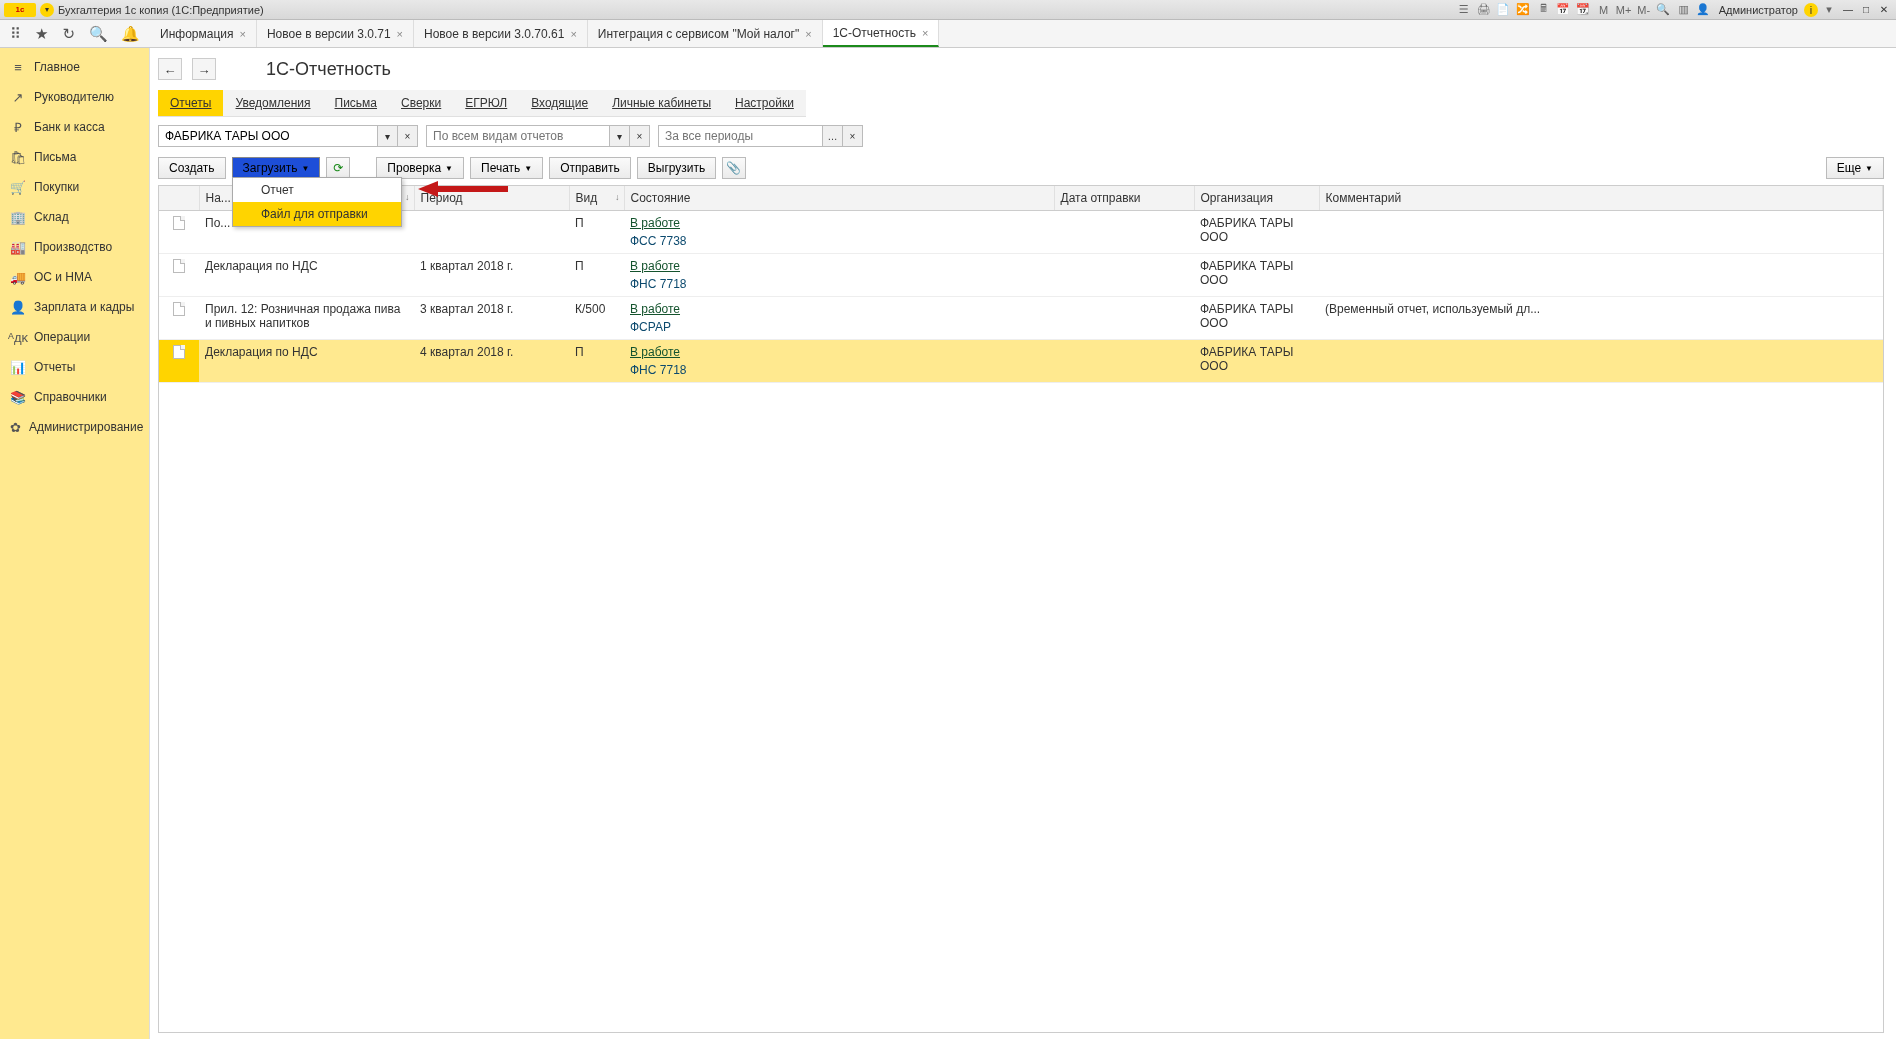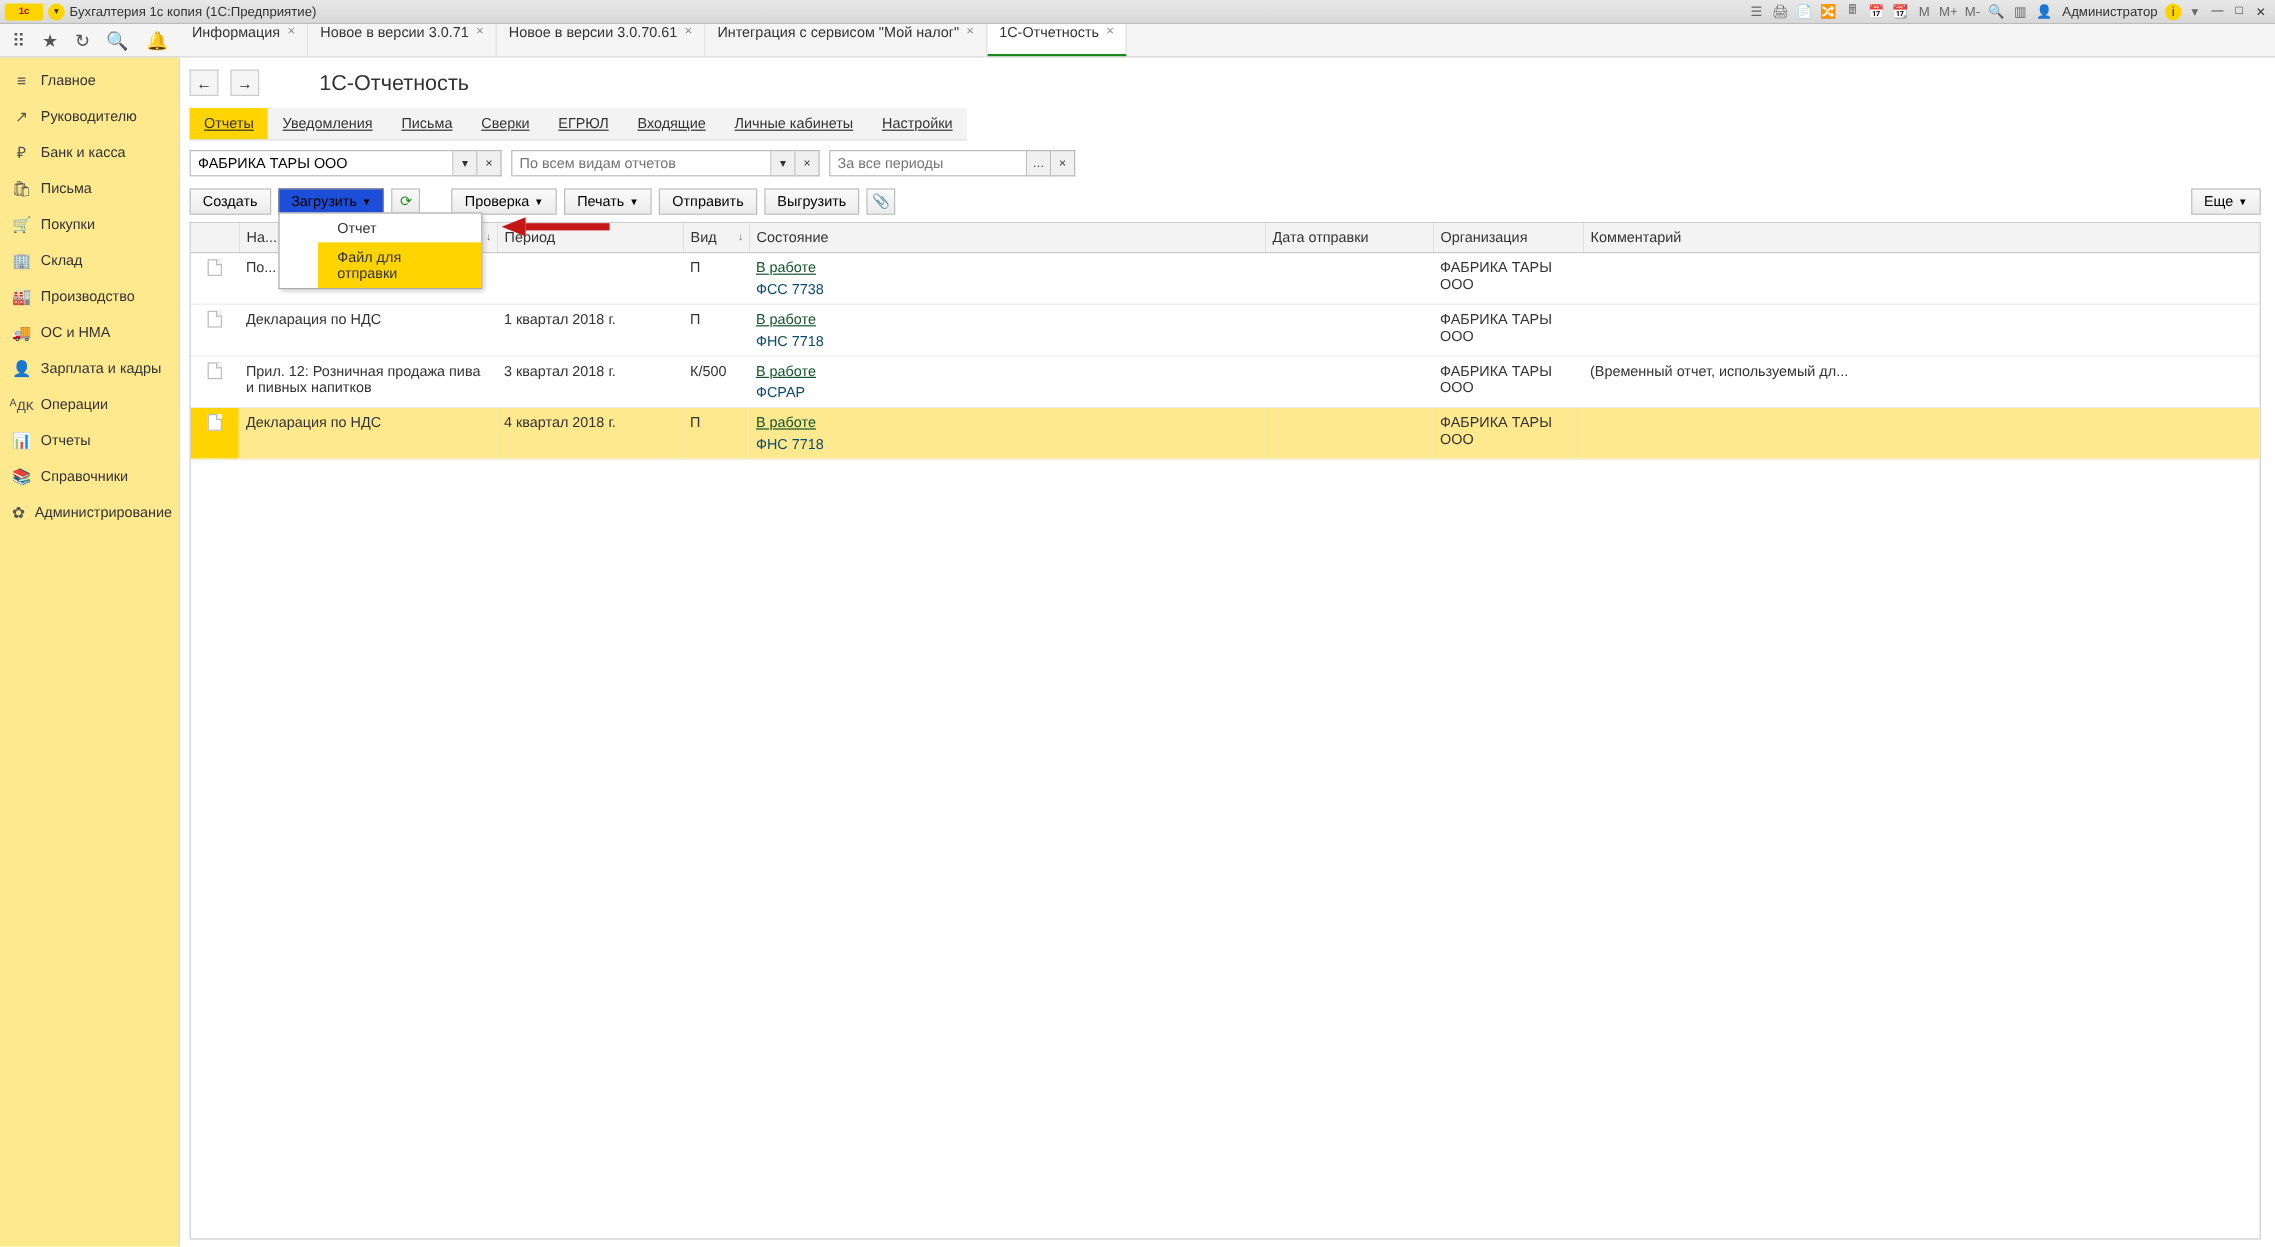--- a/index.html
+++ b/index.html
@@ -64,20 +64,21 @@
   cursor: pointer;
 }
 .tabs {
   display: flex;
   align-items: stretch;
   flex: 1;
   overflow: hidden;
 }
 .tab {
   display: flex;
+  align-items: center;
   padding: 0 10px;
   border-right: 1px solid #ddd;
   background: #f5f5f5;
   cursor: pointer;
   gap: 6px;
   font-size: 12px;
   white-space: nowrap;
 }
 .tab.active { background: #fff; border-bottom: 2px solid #1b8a1b; }
 .tab .close-x { font-size: 11px; color: #888; }
@@ -178,24 +179,23 @@
   position: absolute;
   top: 22px;
   left: 74px;
   width: 170px;
   background: #fff;
   border: 1px solid #aaa;
   box-shadow: 2px 2px 4px rgba(0,0,0,0.2);
   z-index: 100;
 }
 .dd-item {
-  padding: 5px 16px;
-  cursor: pointer;
-  font-size: 12px;
-  margin-left: 32px;
+  padding: 5px 28px;
+  cursor: pointer;
+  font-size: 12px;
 }
 .dd-item.hov { background: #ffd400; }
 
 .red-arrow {
   position: absolute;
   left: 260px;
   top: 28px;
   width: 90px;
   height: 12px;
   z-index: 99;
@@ -385,21 +385,21 @@
         <div class="sn-item">Настройки</div>
       </div>
 
     <div class="filters">
       <div class="flt-group">
         <input class="flt-input" style="width: 220px;" value="ФАБРИКА ТАРЫ ООО">
         <span class="flt-btn">▾</span>
         <span class="flt-btn">×</span>
       </div>
       <div class="flt-group">
-        <input class="flt-input" style="width: 217px; color: rgb(153, 153, 153);" placeholder="По всем видам отчетов">
+        <input class="flt-input" style="width: 184px; color: rgb(153, 153, 153);" placeholder="По всем видам отчетов">
         <span class="flt-btn">▾</span>
         <span class="flt-btn">×</span>
       </div>
       <div class="flt-group">
         <input class="flt-input" style="width: 165px; color: rgb(153, 153, 153);" placeholder="За все периоды">
         <span class="flt-btn">…</span>
         <span class="flt-btn">×</span>
       </div>
     </div>
 

